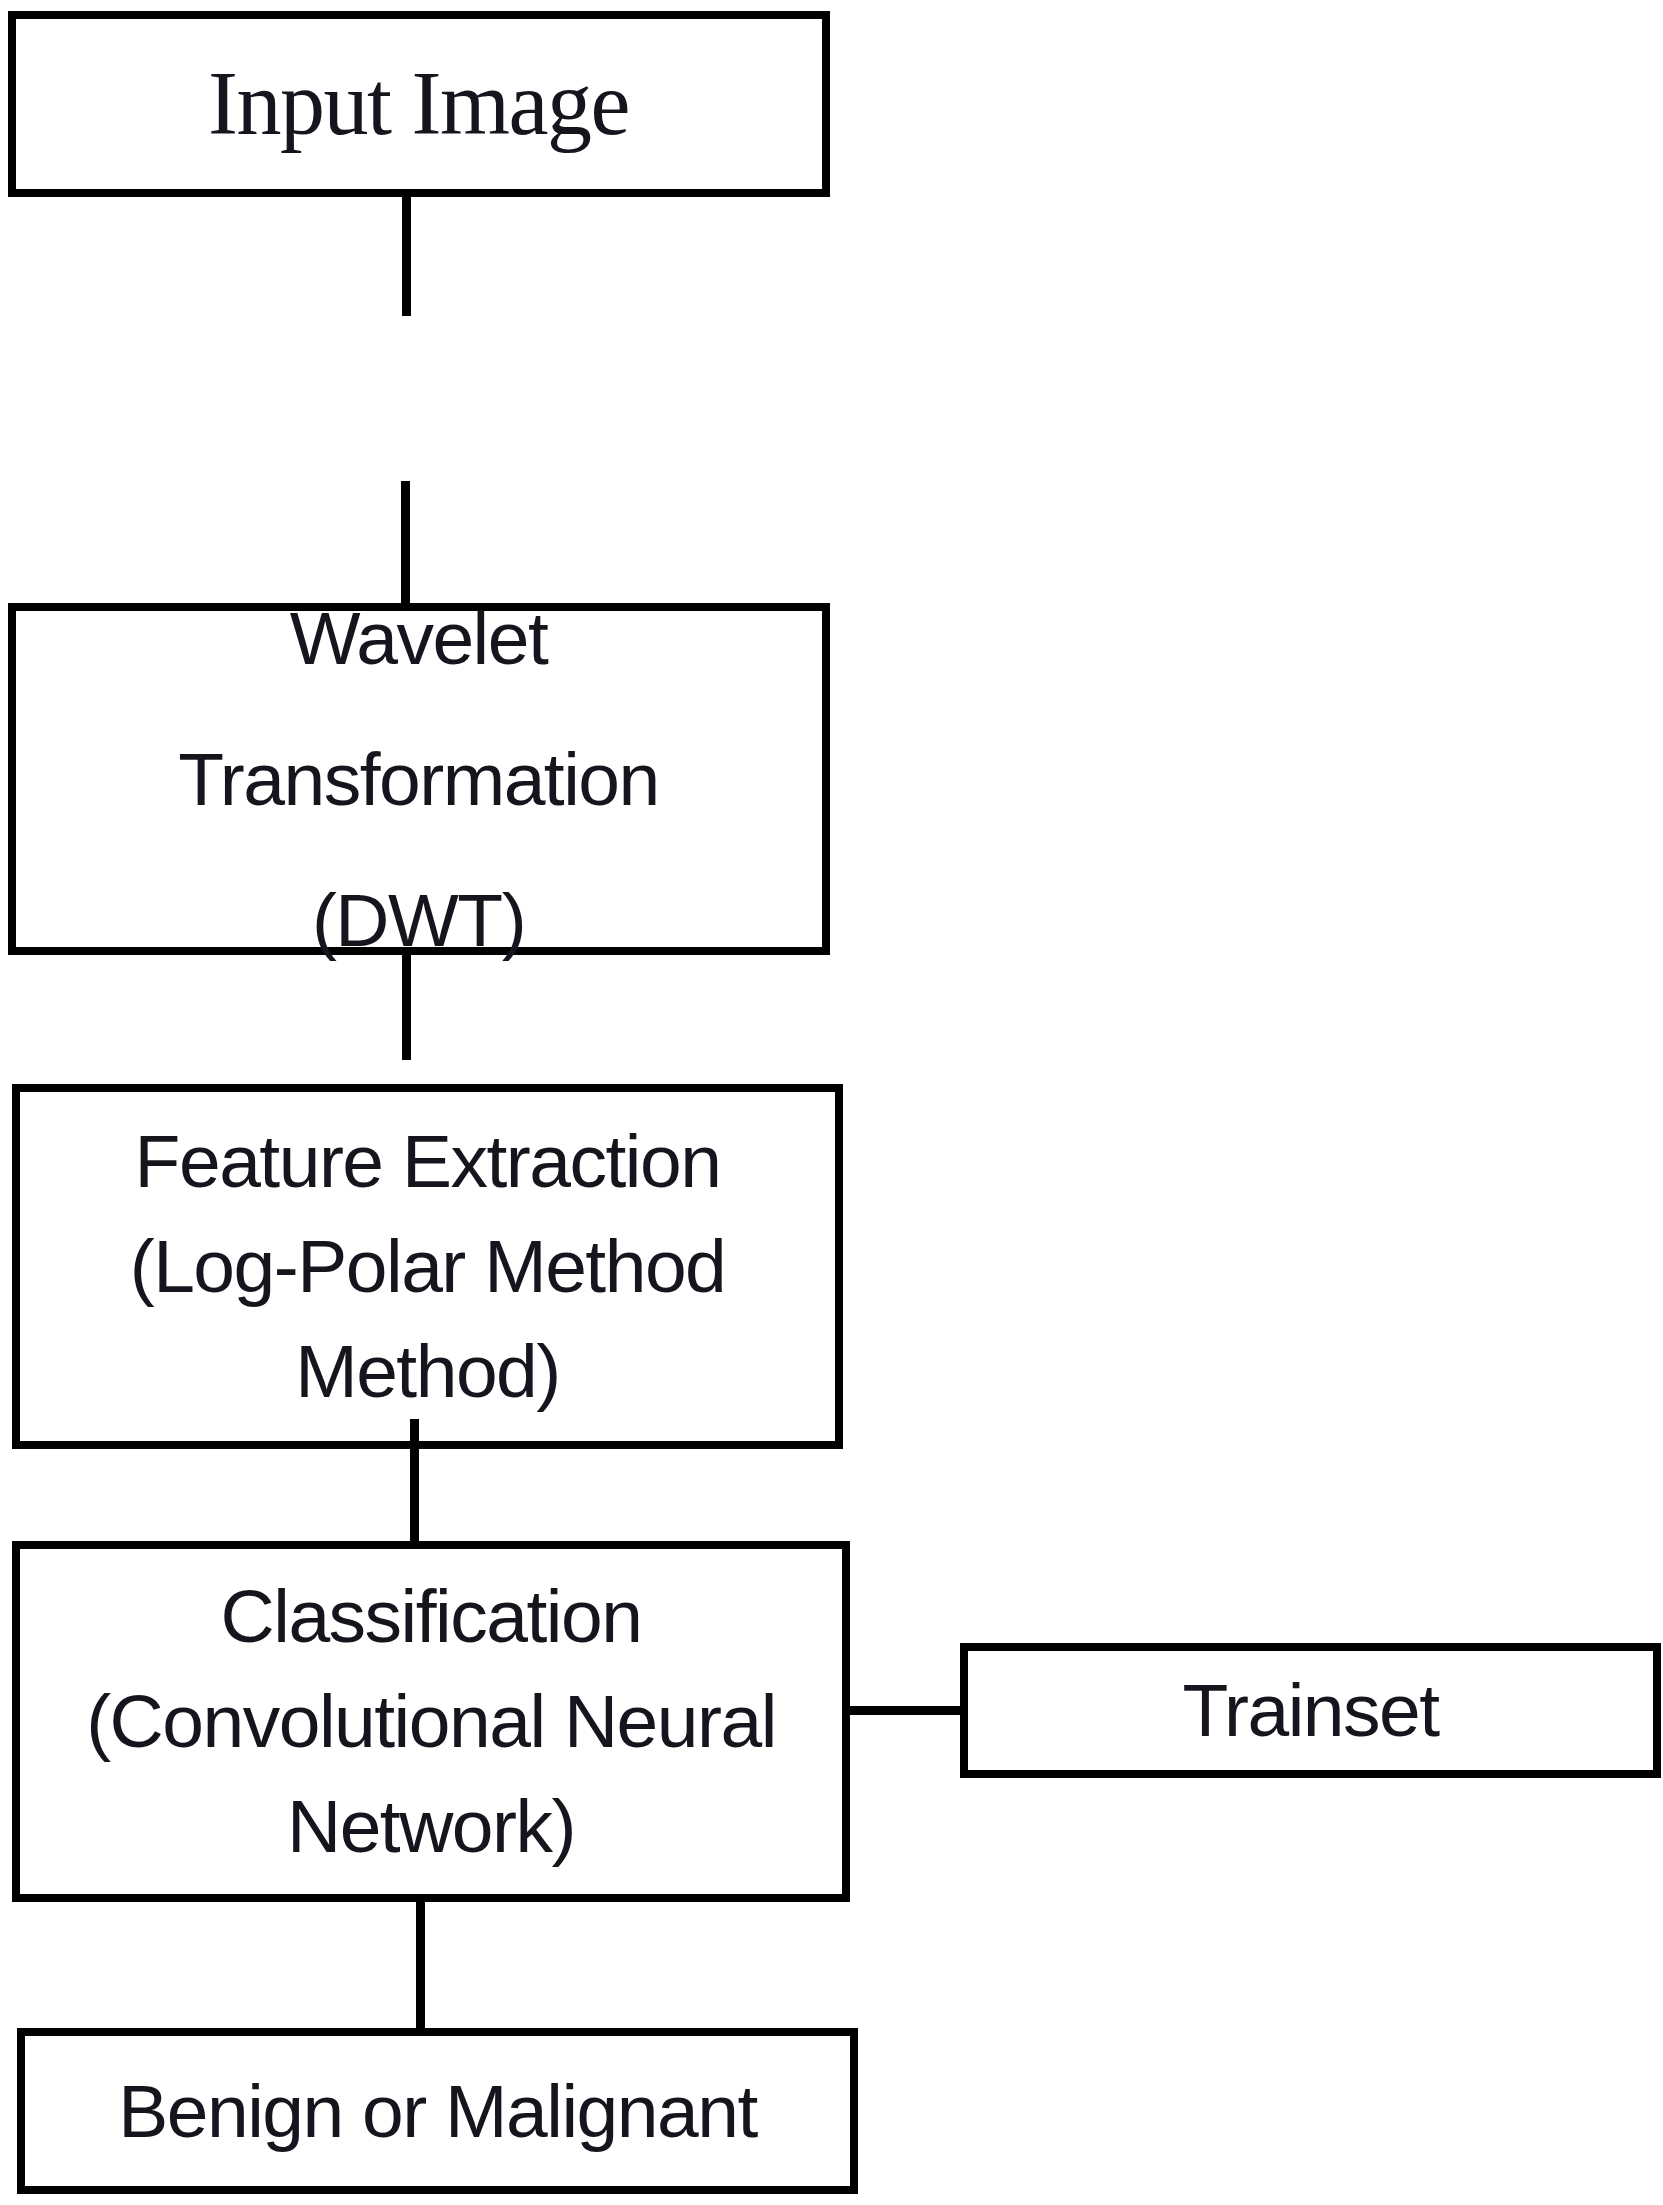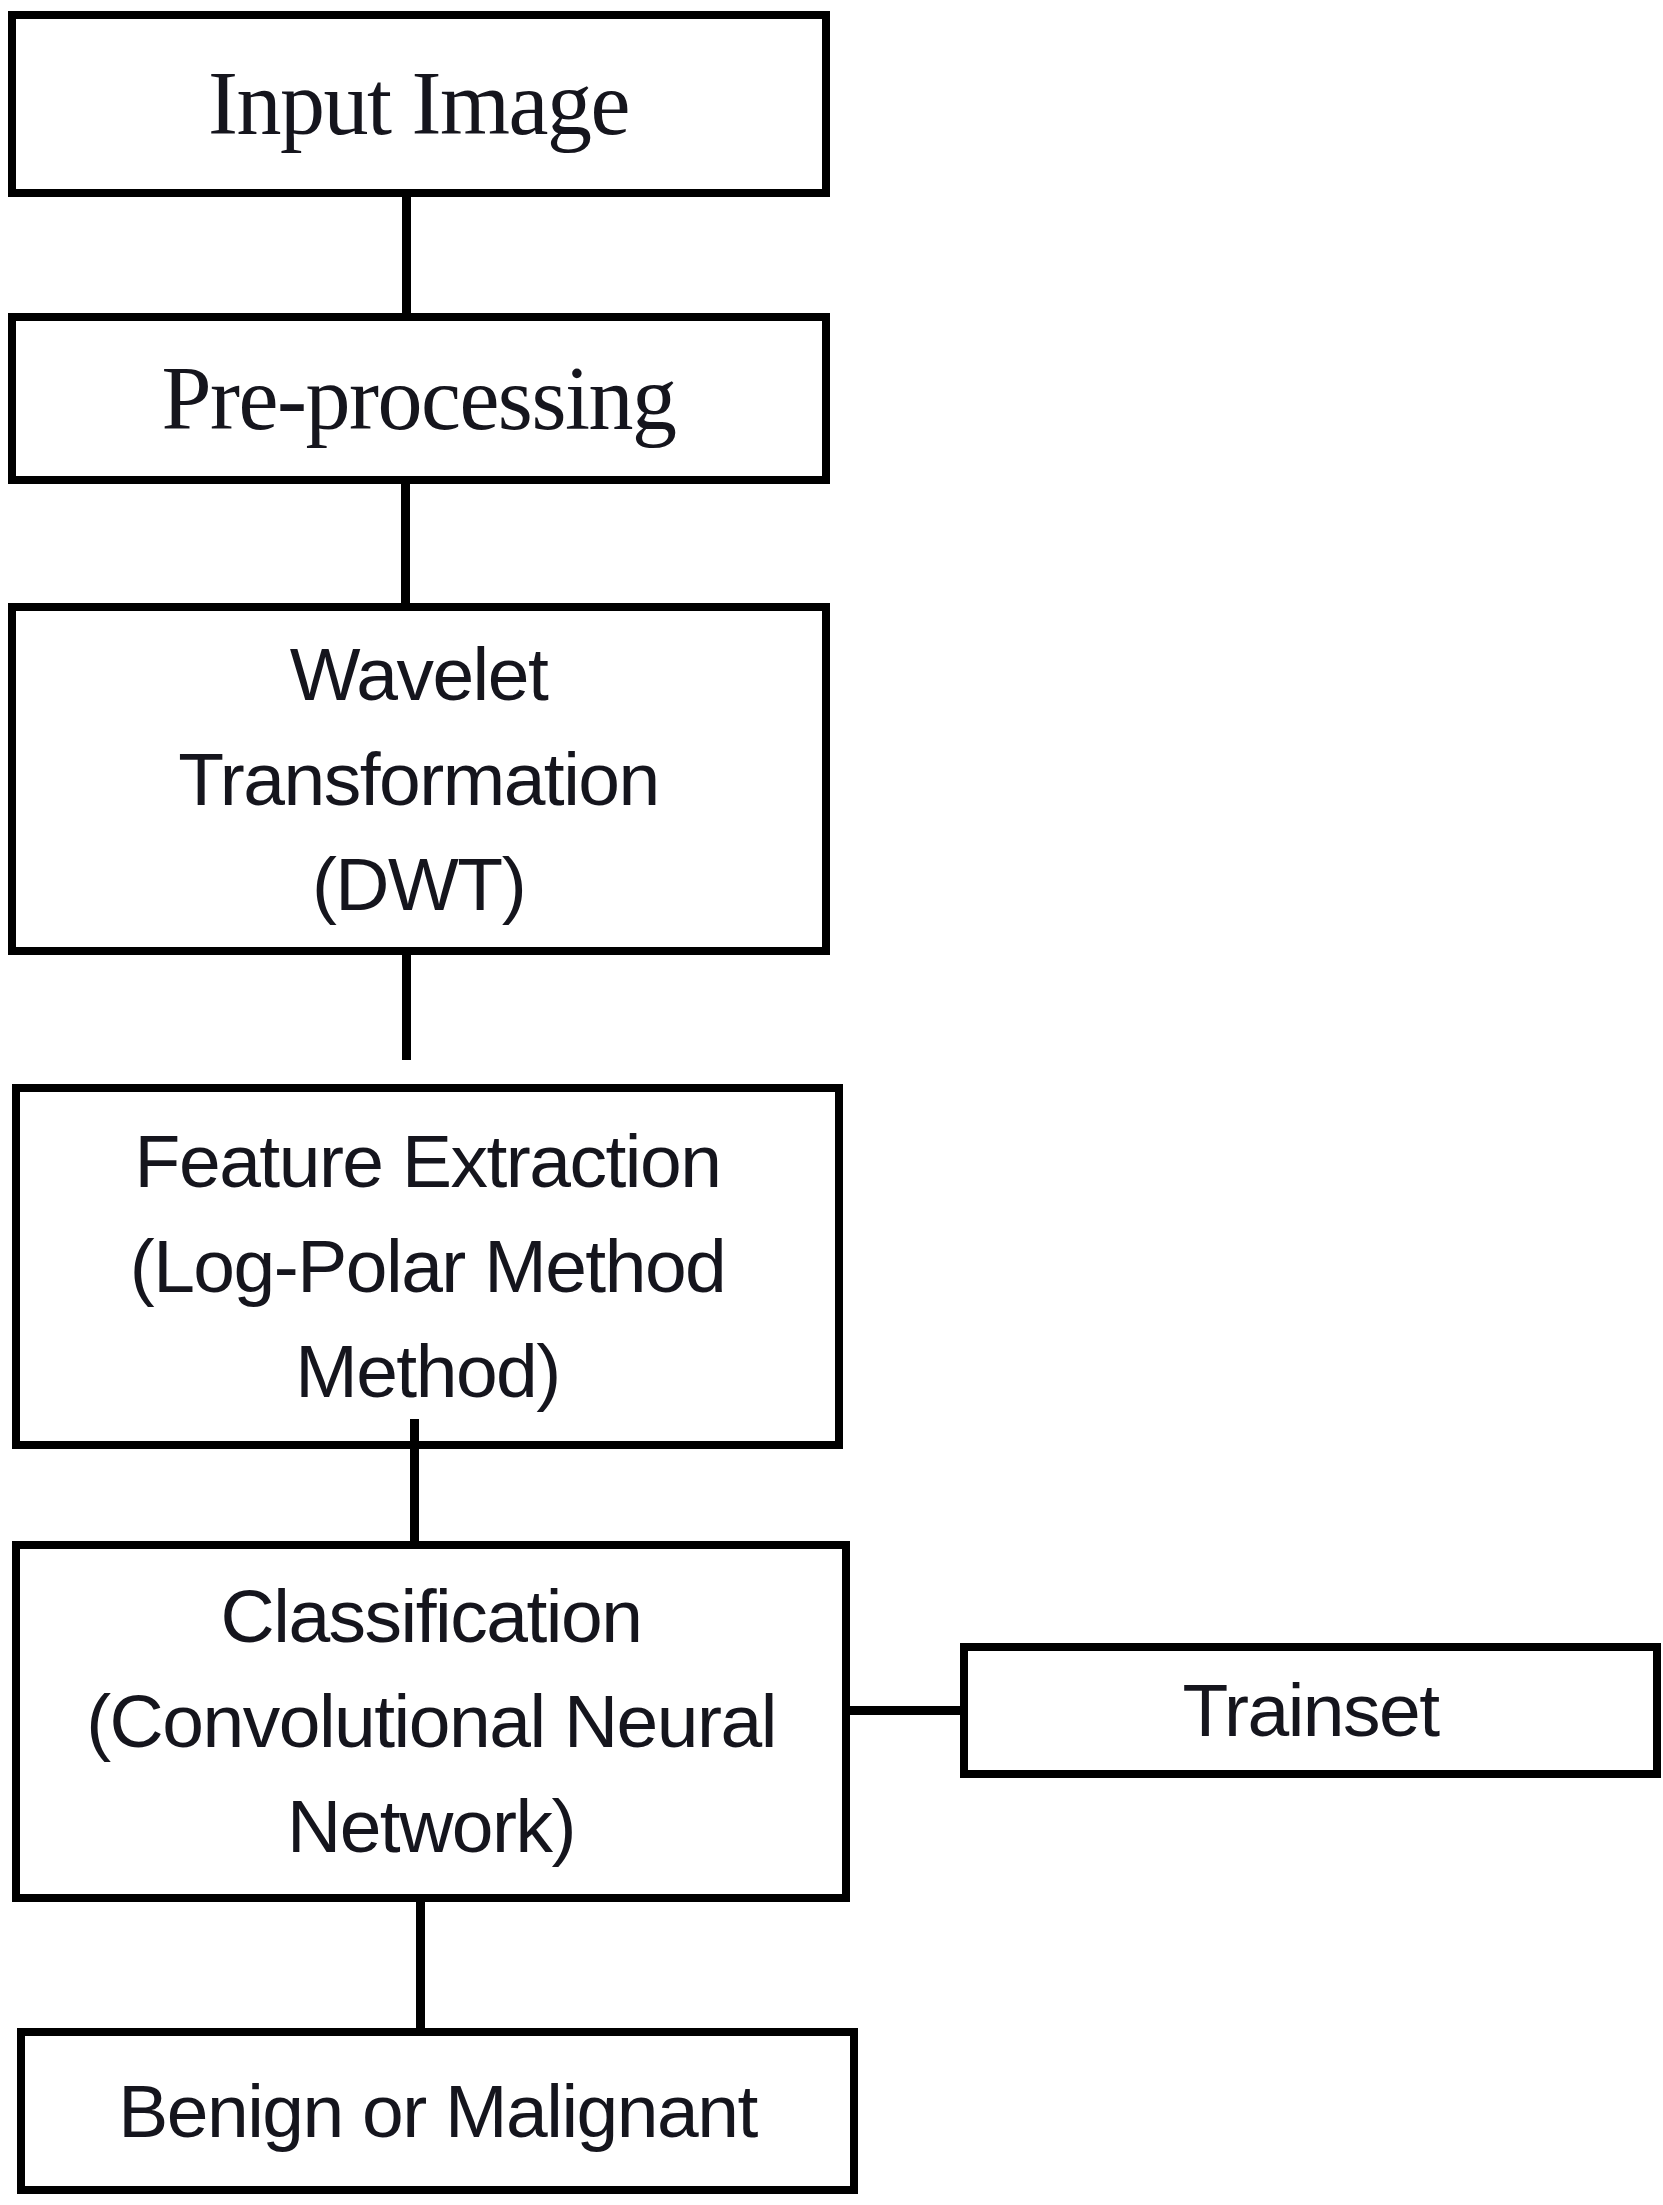--- a/index.html
+++ b/index.html
@@ -41,21 +41,21 @@
   }
   .line { display: block; }
   .conn {
     position: absolute;
     background: #000000;
   }
 
   
   #node-input        { left: 7.5px;   top: 10.5px;   width: 822px; height: 186px; }
   #node-preprocess   { left: 7.5px;   top: 313px;  width: 822px; height: 171px; }
-  #node-wavelet      { left: 7.5px;   top: 603px;  width: 822px; height: 352px; }
+  #node-wavelet      { left: 7.5px;   top: 603px;  width: 822px; height: 352px; gap: 36px; }
   #node-feature      { left: 12px;   top: 1057px; width: 831px; height: 365px; margin-top: 27px; }
   #node-classify     { left: 12px;   top: 1541px; width: 838px; height: 361px; }
   #node-trainset     { left: 960px; top: 1643px; width: 701px;  height: 135px; }
   #node-result       { left: 17px;   top: 2028px; width: 841px; height: 166px; }
 
   #conn-1 { left: 402px;  top: 193px;  width: 9px;  height: 123px; }
   #conn-2 { left: 401px;  top: 481px;  width: 9px;  height: 125px; }
   #conn-3 { left: 402px;  top: 951px; width: 9px;  height: 109px; }
   #conn-4 { left: 410px;  top: 1419px; width: 9px;  height: 125px; }
   #conn-5 { left: 416px;  top: 1898px; width: 9px;  height: 132px; }
@@ -63,23 +63,20 @@
 </style>
 </head>
 <body>
 
 <div class="canvas">
 
   <div class="box serif" id="node-input">
     <span class="line">Input Image</span>
   </div>
 
-  <div class="box serif" id="node-preprocess">
-    <span class="line">Pre-processing</span>
-  </div>
 
   <div class="box sans" id="node-wavelet">
     <span class="line">Wavelet</span>
     <span class="line">Transformation</span>
     <span class="line">(DWT)</span>
   </div>
 
   <div class="box sans" id="node-feature">
     <span class="line">Feature Extraction</span>
     <span class="line">(Log-Polar Method</span>

